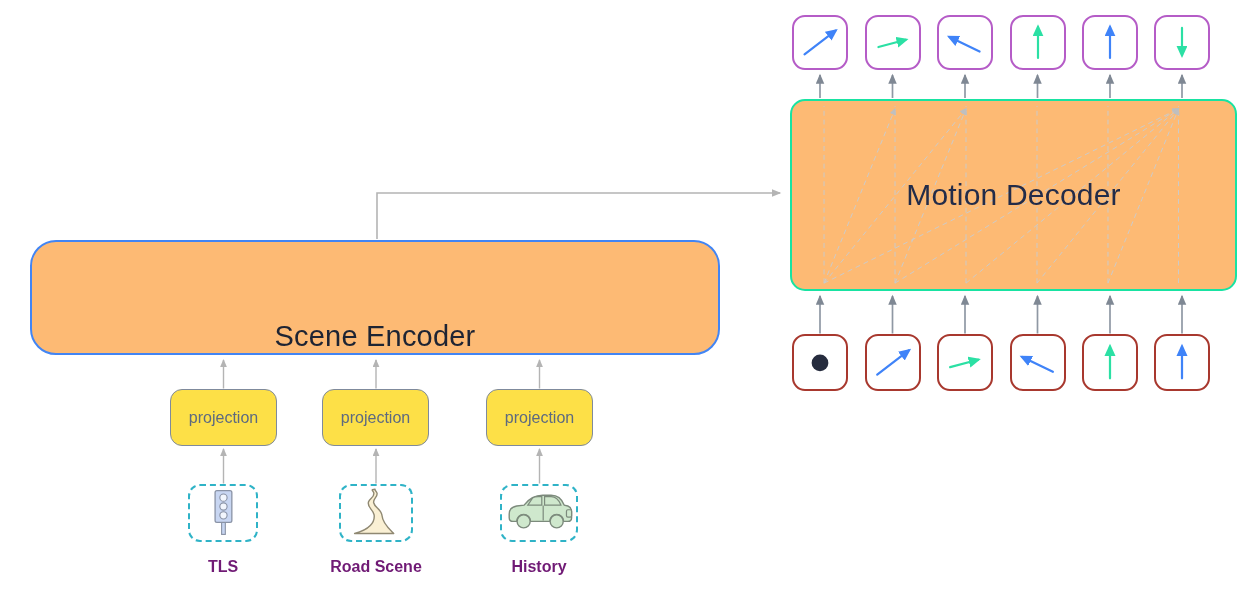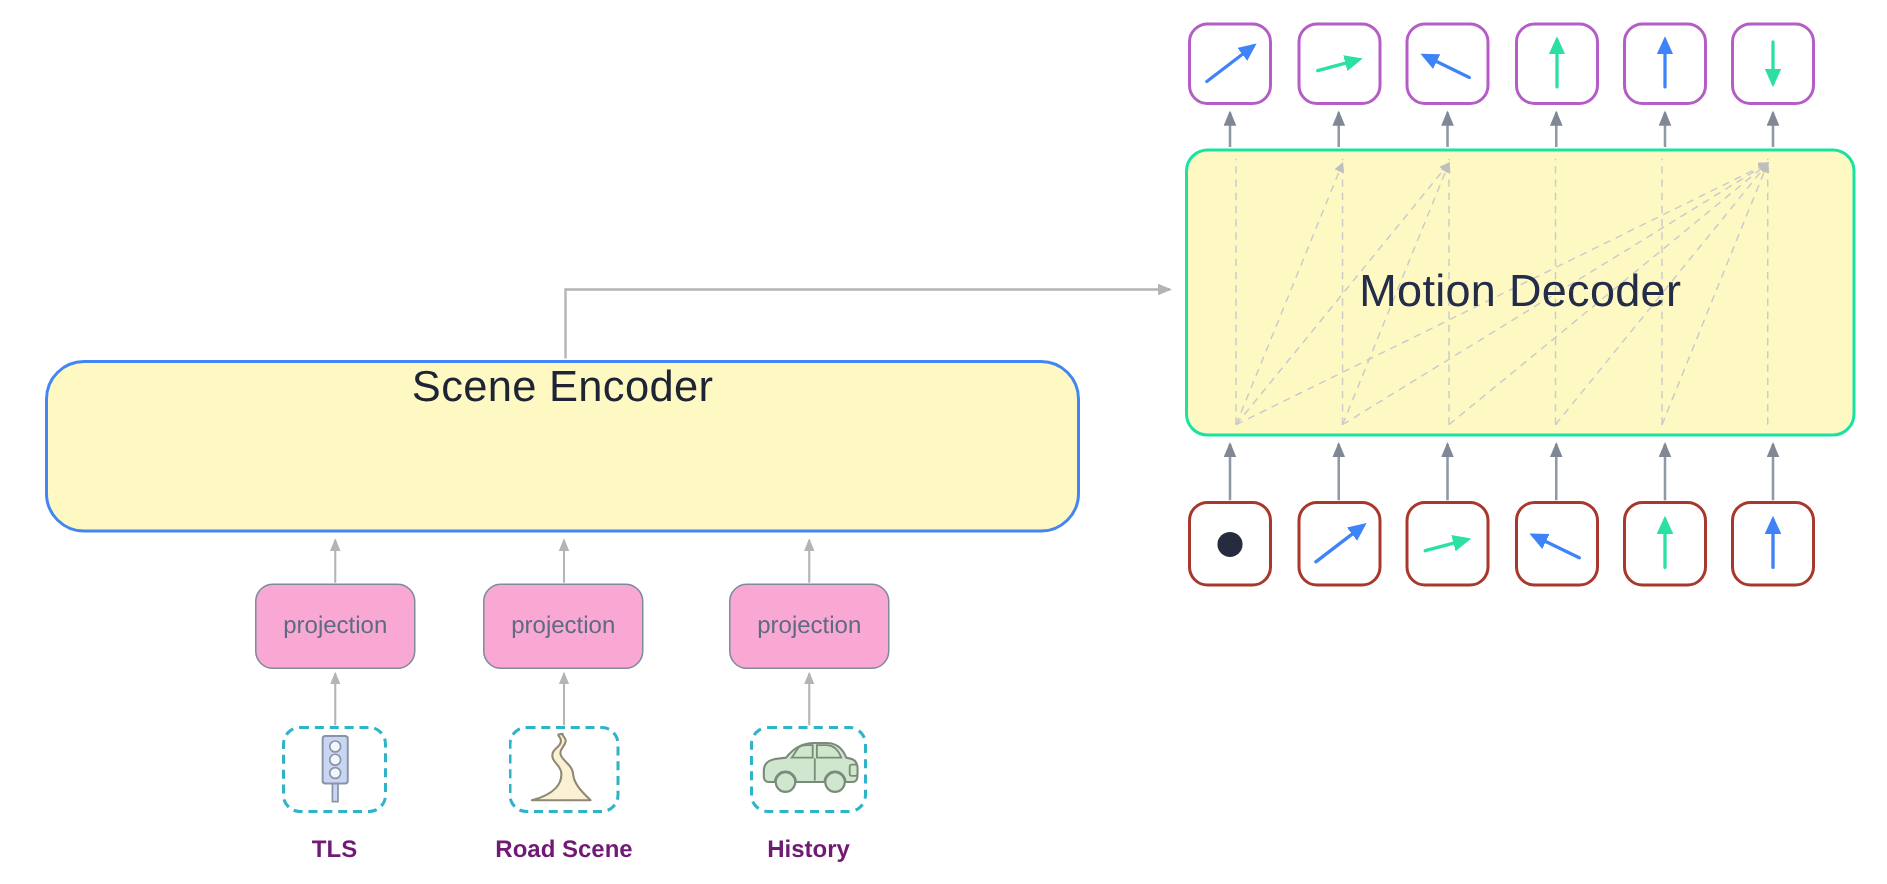--- a/index.html
+++ b/index.html
@@ -1,42 +1,42 @@
 <!DOCTYPE html>
 <html style="--encoder-border: #4285f4; --decoder-border: #18e3a2; --input-dashed: #2fb3c7; --title-dark: #1e2433; --decoder-title: #232c49; --projection-text: #5d6a80;"><head>
 <meta charset="utf-8">
 <style>
   html,body{margin:0;padding:0;background:#fff;}
   .canvas{
     position:relative;width:1258px;height:589px;background:#fff;overflow:hidden;
     font-family:"Liberation Sans","DejaVu Sans",sans-serif;
   }
   .canvas svg.wires{position:absolute;left:0;top:0;z-index:1;}
-  .block{position:absolute;background:#fef9c3;box-sizing:border-box;z-index:2;}
+  .block{position:absolute;background:#fdba74;box-sizing:border-box;z-index:2;}
   .scene-encoder{
     left:30px;top:240px;width:690px;height:115px;
     border:2px solid var(--encoder-border,#4285f4);border-radius:26px;
-    display:flex;align-items:flex-start;justify-content:center;
+    display:flex;align-items:flex-end;justify-content:center;
   }
   .scene-encoder .title{font-size:29px;font-weight:500;color:var(--title-dark,#1e2433);letter-spacing:.2px;}
   .motion-decoder{
     left:790px;top:99px;width:447px;height:192px;
     border:2.5px solid var(--decoder-border,#18e3a2);border-radius:15px;
     display:flex;align-items:center;justify-content:center;
   }
   .motion-decoder .attn{position:absolute;left:0;top:0;width:100%;height:100%;}
   .motion-decoder .title{position:relative;font-size:30px;font-weight:500;color:var(--decoder-title,#232c49);letter-spacing:.2px;}
   .token{
     position:absolute;width:56px;box-sizing:border-box;background:#fff;
     border:2px solid #999;border-radius:13px;z-index:2;
     display:flex;align-items:center;justify-content:center;
   }
   .token svg{width:100%;height:100%;display:block;}
   .projection{
-    position:absolute;top:389px;width:107px;height:57px;box-sizing:border-box;background:#f9a8d4;
+    position:absolute;top:389px;width:107px;height:57px;box-sizing:border-box;background:#fde047;
     border:1.5px solid #7f8a9c;border-radius:12px;z-index:2;
     display:flex;align-items:center;justify-content:center;
     font-size:16px;color:var(--projection-text,#5d6a80);
   }
   .input-box{
     position:absolute;top:484px;height:58px;box-sizing:border-box;background:#fff;
     border:2px dashed var(--input-dashed,#2fb3c7);border-radius:12px;z-index:2;
     display:flex;align-items:center;justify-content:center;
   }
   .input-box svg{display:block;}

